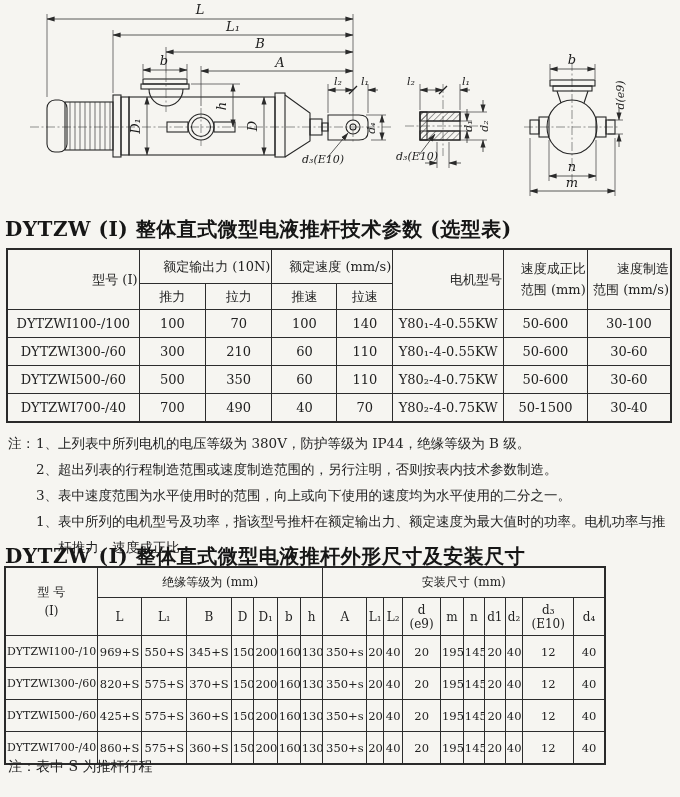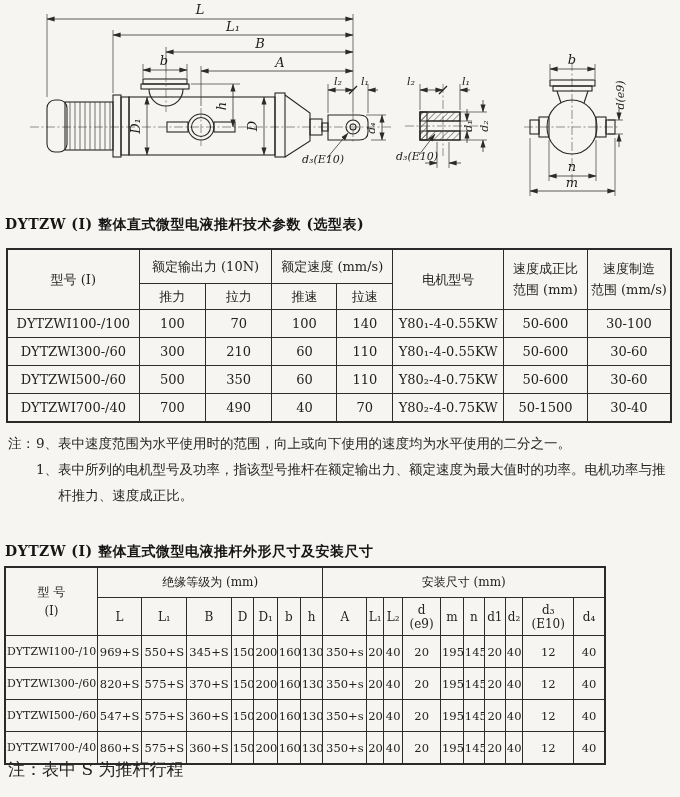--- a/index.html
+++ b/index.html
@@ -6,47 +6,47 @@
   body{
     width:680px;height:797px;
     background:#f6f5f1;
     font-family:"DejaVu Serif","Liberation Serif",serif;
     color:#1f1f1f;
     position:relative;
     overflow:hidden;
   }
   .abs{position:absolute;}
   .sec-title{
-    font-size:14px;font-weight:bold;letter-spacing:.5px;color:#161616;
+    font-size:20px;font-weight:bold;letter-spacing:.5px;color:#161616;
     white-space:nowrap;
   }
   table{border-collapse:collapse;table-layout:fixed;background:transparent;}
   .dt{border:2px solid #2a2a2a;}
   .dt th,.dt td{
     border:1px solid #2d2d2d;
     text-align:center;vertical-align:middle;
     font-weight:normal;color:#222;
     padding:0 1px;overflow:hidden;
   }
   .t1{width:666px;font-size:13px;}
-  .t1 thead tr:first-child th{height:33px;}
+  .t1 thead tr:first-child th{height:33px;text-align:right;}
   .t1 thead tr:last-child th{height:25px;margin-top:8px;}
   .t1 tbody td{height:27px;}
   .t2{width:602px;font-size:12px;}
   .t2 thead tr.grp th{height:29px;}
   .t2 thead tr.sub th{height:37px;font-size:12px;}
   .t2 tbody td{height:31px;font-size:11.5px;}
   .t2 tbody td:first-child{font-size:11px;}
   .pre{white-space:pre-line;line-height:1.55;}
   .notes{font-size:13.5px;line-height:26px;color:#242424;}
   .notes-wrap{display:flex;}
   .notes-label{flex:0 0 28px;}
   .notes-list{flex:1;}
   .notes-list p{margin:0;padding-left:1.65em;text-indent:-1.65em;}
-  .endnote{font-size:17px;color:#242424;}
+  .endnote{font-size:14px;color:#242424;}
   
   .out{fill:none;stroke:#262626;stroke-width:1.1;}
   .thin{fill:none;stroke:#3a3a3a;stroke-width:.7;}
   .cl{fill:none;stroke:#4a4a4a;stroke-width:.6;stroke-dasharray:9 2.5 2 2.5;}
   .dim{fill:none;stroke:#333;stroke-width:.8;marker-start:url(#ma);marker-end:url(#ma);}
   .dime{fill:none;stroke:#333;stroke-width:.8;marker-end:url(#ma);}
   .hatch{fill:url(#hx);stroke:#262626;stroke-width:1;}
   .slash{stroke:#222;stroke-width:1.2;}
   .lbl{font-family:"DejaVu Serif","Liberation Serif",serif;font-style:italic;
        font-size:13px;fill:#1c1c1c;}
@@ -282,21 +282,23 @@
         <td>Y80₂-4-0.75KW</td>
         <td>50-1500</td>
         <td>30-40</td>
       </tr>
     </tbody>
 </table>
 
 <div class="abs notes notes-wrap" style="top:430px;left:8px;width:662px;">
   <span class="notes-label">注：</span>
   <div class="notes-list">
-    <p>9、表中速度范围为水平使用时的范围，向上或向下使用的速度均为水平使用的二分之一。</p>
+    <p>1、上列表中所列电机的电压等级为 380V，防护等级为 IP44，绝缘等级为 B 级。</p>
+    <p>2、超出列表的行程制造范围或速度制造范围的，另行注明，否则按表内技术参数制造。</p>
+    <p>3、表中速度范围为水平使用时的范围，向上或向下使用的速度均为水平使用的二分之一。</p>
     <p>1、表中所列的电机型号及功率，指该型号推杆在额定输出力、额定速度为最大值时的功率。电机功率与推杆推力、速度成正比。</p>
   </div>
 </div>
 
 <div class="abs sec-title" style="top:543px;left:5px;">DYTZW (I) 整体直式微型电液推杆外形尺寸及安装尺寸</div>
 
 <table class="abs dt t2" style="top:566px;left:4px;">
   <colgroup>
     <col style="width:15.4%">
       <col style="width:7.4%">
@@ -380,21 +382,21 @@
         <td>20</td>
         <td>195</td>
         <td>145</td>
         <td>20</td>
         <td>40</td>
         <td>12</td>
         <td>40</td>
       </tr>
       <tr>
         <td>DYTZWI500-/60</td>
-        <td>547+S</td>
+        <td>425+S</td>
         <td>575+S</td>
         <td>360+S</td>
         <td>150</td>
         <td>200</td>
         <td>160</td>
         <td>130</td>
         <td>350+s</td>
         <td>20</td>
         <td>40</td>
         <td>20</td>

